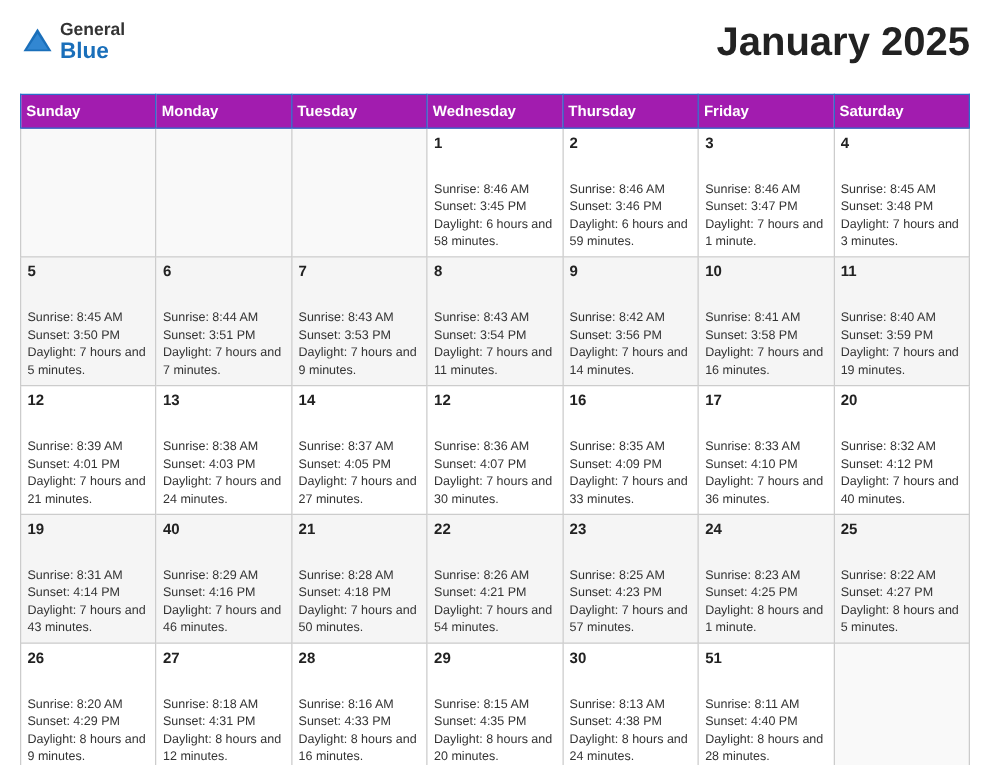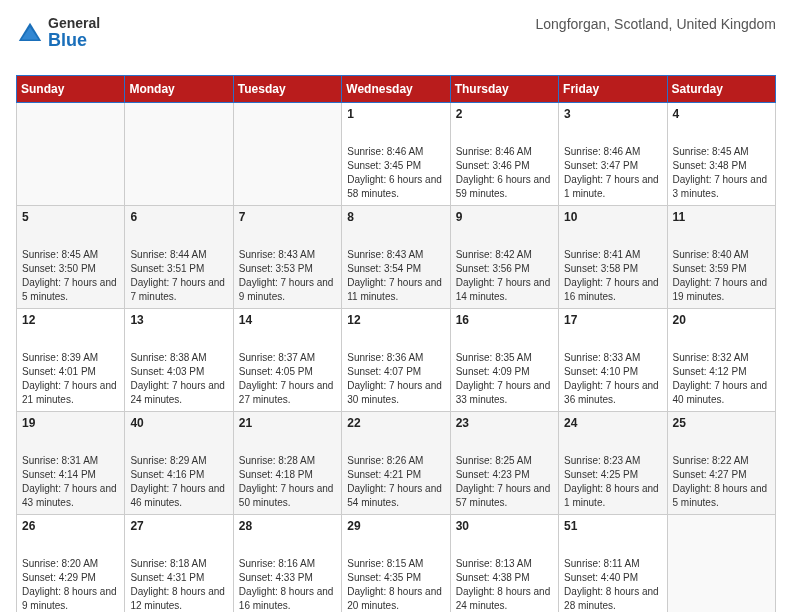--- a/index.html
+++ b/index.html
@@ -51,21 +51,21 @@
     }
     .location {
       font-size: 14px;
       color: #555;
     }
     table {
       width: 100%;
       border-collapse: collapse;
     }
     thead tr {
-      background: #b91c1c;
+      background: #a21caf;
       color: white;
     }
     thead th {
       padding: 6px 4px;
       font-size: 12px;
       font-weight: bold;
       text-align: left;
       border: 1px solid #2a6fc9;
     }
     tbody td {
@@ -108,21 +108,21 @@
     <svg class="logo-icon" viewBox="0 0 40 40">
       <polygon points="20,4 36,30 4,30" fill="#1a6fba"></polygon>
       <polygon points="20,10 32,28 8,28" fill="#4a9fea" opacity="0.5"></polygon>
     </svg>
     <div class="logo-text">
       <span class="logo-general">General</span>
       <span class="logo-blue">Blue</span>
     </div>
   </div>
   <div class="title-block">
-    <div class="location">Longforgan, Scotland, United Kingdom</div>
+    <div class="month-title">January 2025</div>
   </div>
 </div>
 
 <table>
   <thead>
     <tr>
     <th>Sunday</th>
         <th>Monday</th>
         <th>Tuesday</th>
         <th>Wednesday</th>

